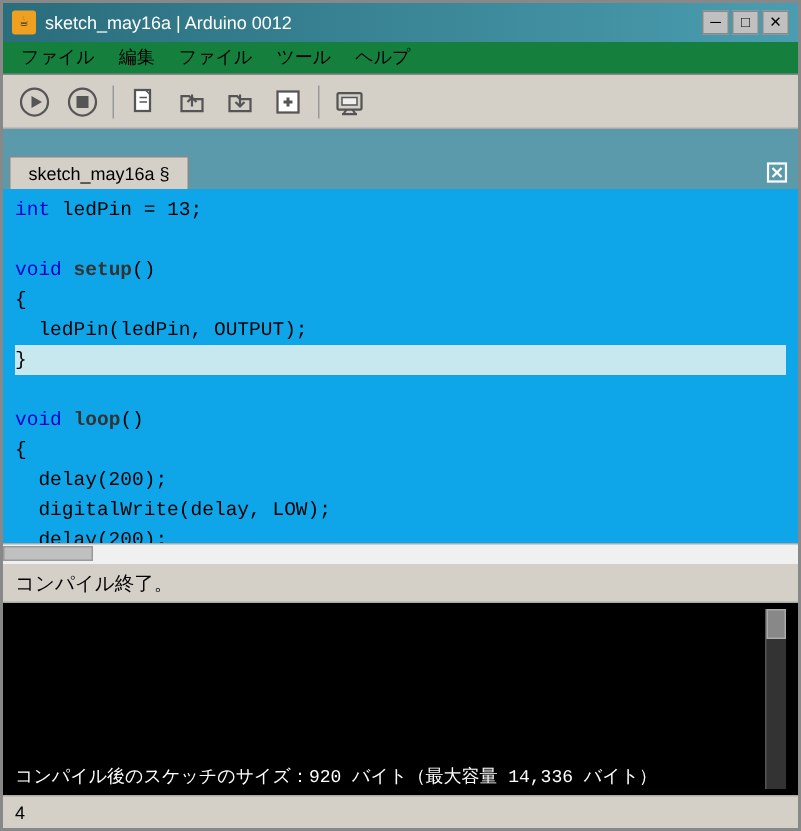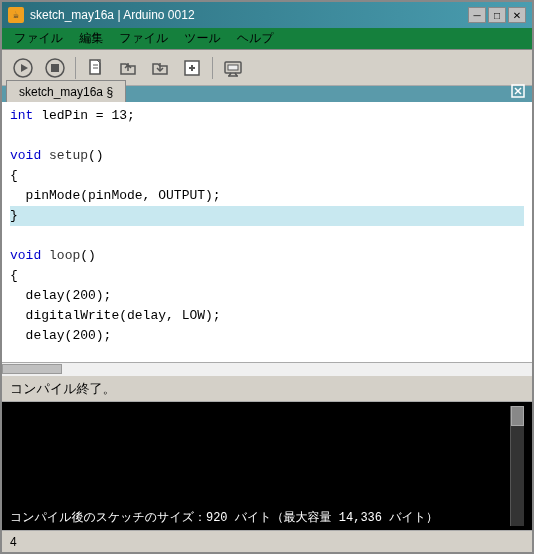--- a/index.html
+++ b/index.html
@@ -116,21 +116,21 @@
 
     .toolbar-sep {
       width: 1px;
       height: 22px;
       background: #999;
       margin: 0 3px;
     }
 
     .tab-bar {
       background: #5a9aaa;
-      height: 16px;
+      height: 40px;
       display: flex;
       align-items: flex-end;
       padding: 0 4px;
       flex-shrink: 0;
     }
 
     .tab {
       background: #d4d0c8;
       height: 22px;
       padding: 0 12px;
@@ -149,21 +149,21 @@
       height: 22px;
       display: flex;
       align-items: center;
       justify-content: center;
       font-size: 12px;
       cursor: pointer;
     }
 
     .editor-area {
       flex: 1;
-      background: #ffffff;
+      background: #0ea5e9;
       overflow: hidden;
       position: relative;
       display: flex;
     }
 
     .code-scroll {
       flex: 1;
       overflow-y: scroll;
       overflow-x: hidden;
       padding: 4px 8px;
@@ -371,26 +371,26 @@
         <line x1="4" y1="4" x2="10" y2="10" stroke="#fff" stroke-width="1.5"></line>
         <line x1="10" y1="4" x2="4" y2="10" stroke="#fff" stroke-width="1.5"></line>
       </svg>
     </div>
   </div>
 
   <div class="editor-area">
     <div class="code-scroll">
       <div class="code-line"><span style="color:#0000cc;">int</span> ledPin = 13;</div>
       <div class="code-line">&nbsp;</div>
-      <div class="code-line"><span style="color:#0000cc;">void</span> <span style="color:#333;font-weight:normal;">setup</span>()</div>
+      <div class="code-line"><span style="color:#0000cc;">void</span> <span style="color:#333;font-weight:bold;">setup</span>()</div>
       <div class="code-line">{</div>
-      <div class="code-line">  pinMode(pinMode, OUTPUT);</div>
+      <div class="code-line">  ledPin(ledPin, OUTPUT);</div>
       <div class="code-line hl-line">}</div>
       <div class="code-line">&nbsp;</div>
-      <div class="code-line"><span style="color:#0000cc;">void</span> <span style="color:#333;font-weight:normal;">loop</span>()</div>
+      <div class="code-line"><span style="color:#0000cc;">void</span> <span style="color:#333;font-weight:bold;">loop</span>()</div>
       <div class="code-line">{</div>
       <div class="code-line">  delay(200);</div>
       <div class="code-line">  digitalWrite(delay, LOW);</div>
       <div class="code-line">  delay(200);</div>
 
     </div>
   </div>
 
   <div class="h-scrollbar">
     <div class="h-scrollbar-inner">

